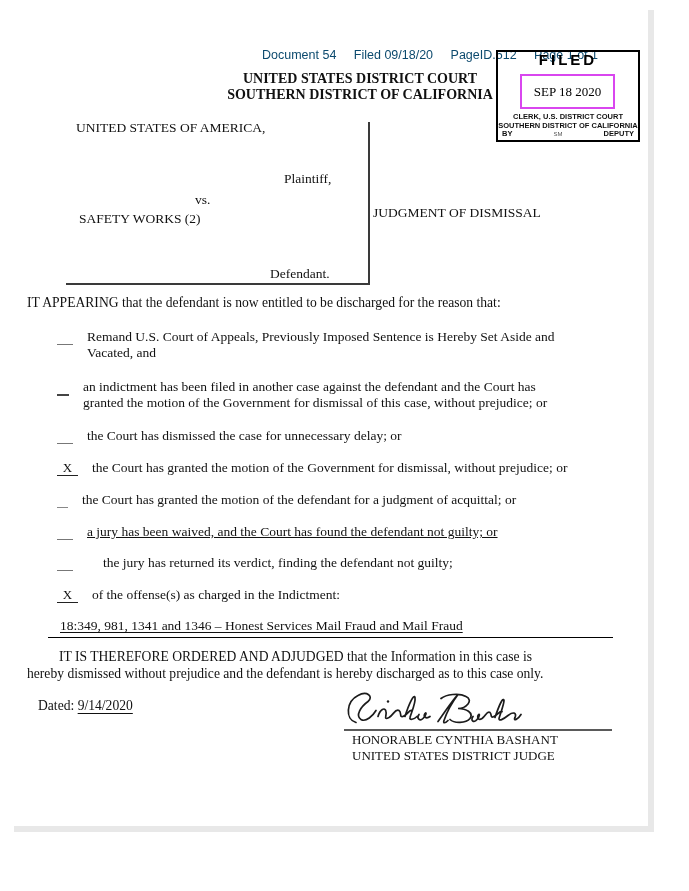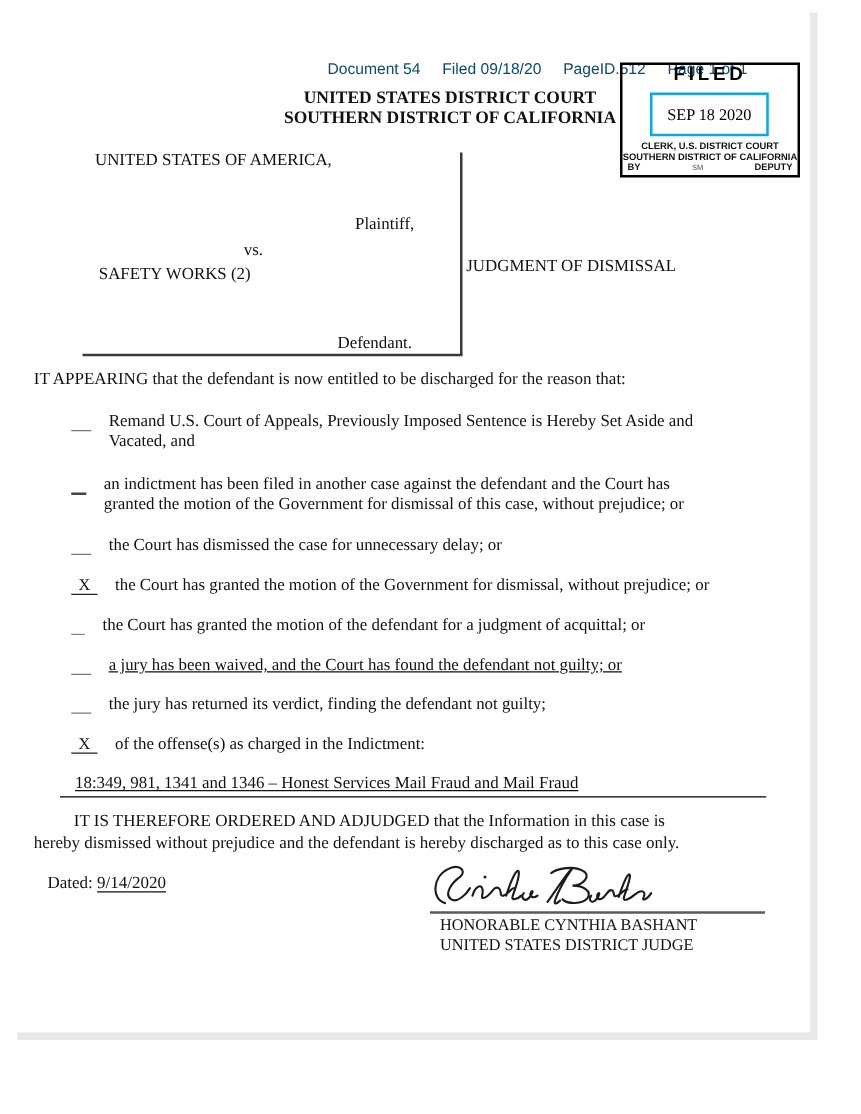--- a/index.html
+++ b/index.html
@@ -29,21 +29,21 @@
     position:absolute;left:496px;top:50px;width:140px;height:88px;
     border:2px solid #000;z-index:2;background:transparent;
     font-family:"Liberation Sans","DejaVu Sans",sans-serif;
   }
   .stamp-filed{
     position:absolute;top:-1px;left:0;right:0;text-align:center;
     font-size:15px;font-weight:800;letter-spacing:3px;color:#000;
   }
   .stamp-datebox{
     position:absolute;left:22px;top:22px;width:91px;height:31px;
-    border:2px solid #0ea5e9;text-align:center;line-height:31px;
+    border:2px solid #d946ef;text-align:center;line-height:31px;
     font-family:"Liberation Serif","DejaVu Serif",serif;font-size:13px;color:#000;
     background:transparent;
   }
   .stamp-clerk1{position:absolute;top:60px;left:0;right:0;text-align:center;font-size:7.5px;font-weight:bold;}
   .stamp-clerk2{position:absolute;top:68.5px;left:0;right:0;text-align:center;font-size:7.5px;font-weight:bold;}
   .stamp-byrow{position:absolute;top:77px;left:4px;right:4px;display:flex;justify-content:space-between;align-items:baseline;font-size:7.5px;font-weight:bold;}
   .stamp-initials{font-size:6px;font-weight:normal;color:#555;}
   
   .court-title{
     position:absolute;left:60px;top:71px;width:600px;text-align:center;
@@ -141,21 +141,21 @@
   <span class="row-text">the Court has granted the motion of the Government for dismissal, without prejudice; or</span>
 </div>
 <div class="row" style="top:492px;">
   <span class="mark blank-short"></span>
   <span class="row-text">the Court has granted the motion of the defendant for a judgment of acquittal; or</span>
 </div>
 <div class="row" style="top:524px;text-decoration:underline;">
   <span class="mark blank-thin"></span>
   <span class="row-text">a jury has been waived, and the Court has found the defendant not guilty; or</span>
 </div>
-<div class="row" style="top:555px;">
+<div class="row" style="top:555px;gap:16px;">
   <span class="mark blank-thin"></span>
   <span class="row-text">the jury has returned its verdict, finding the defendant not guilty;</span>
 </div>
 <div class="row" style="top:587px;">
   <span class="mark mark-x">X</span>
   <span class="row-text">of the offense(s) as charged in the Indictment:</span>
 </div>
 
 <div class="offense">
   <span class="offense-inner">18:349, 981, 1341 and 1346 – Honest Services Mail Fraud and Mail Fraud</span>

